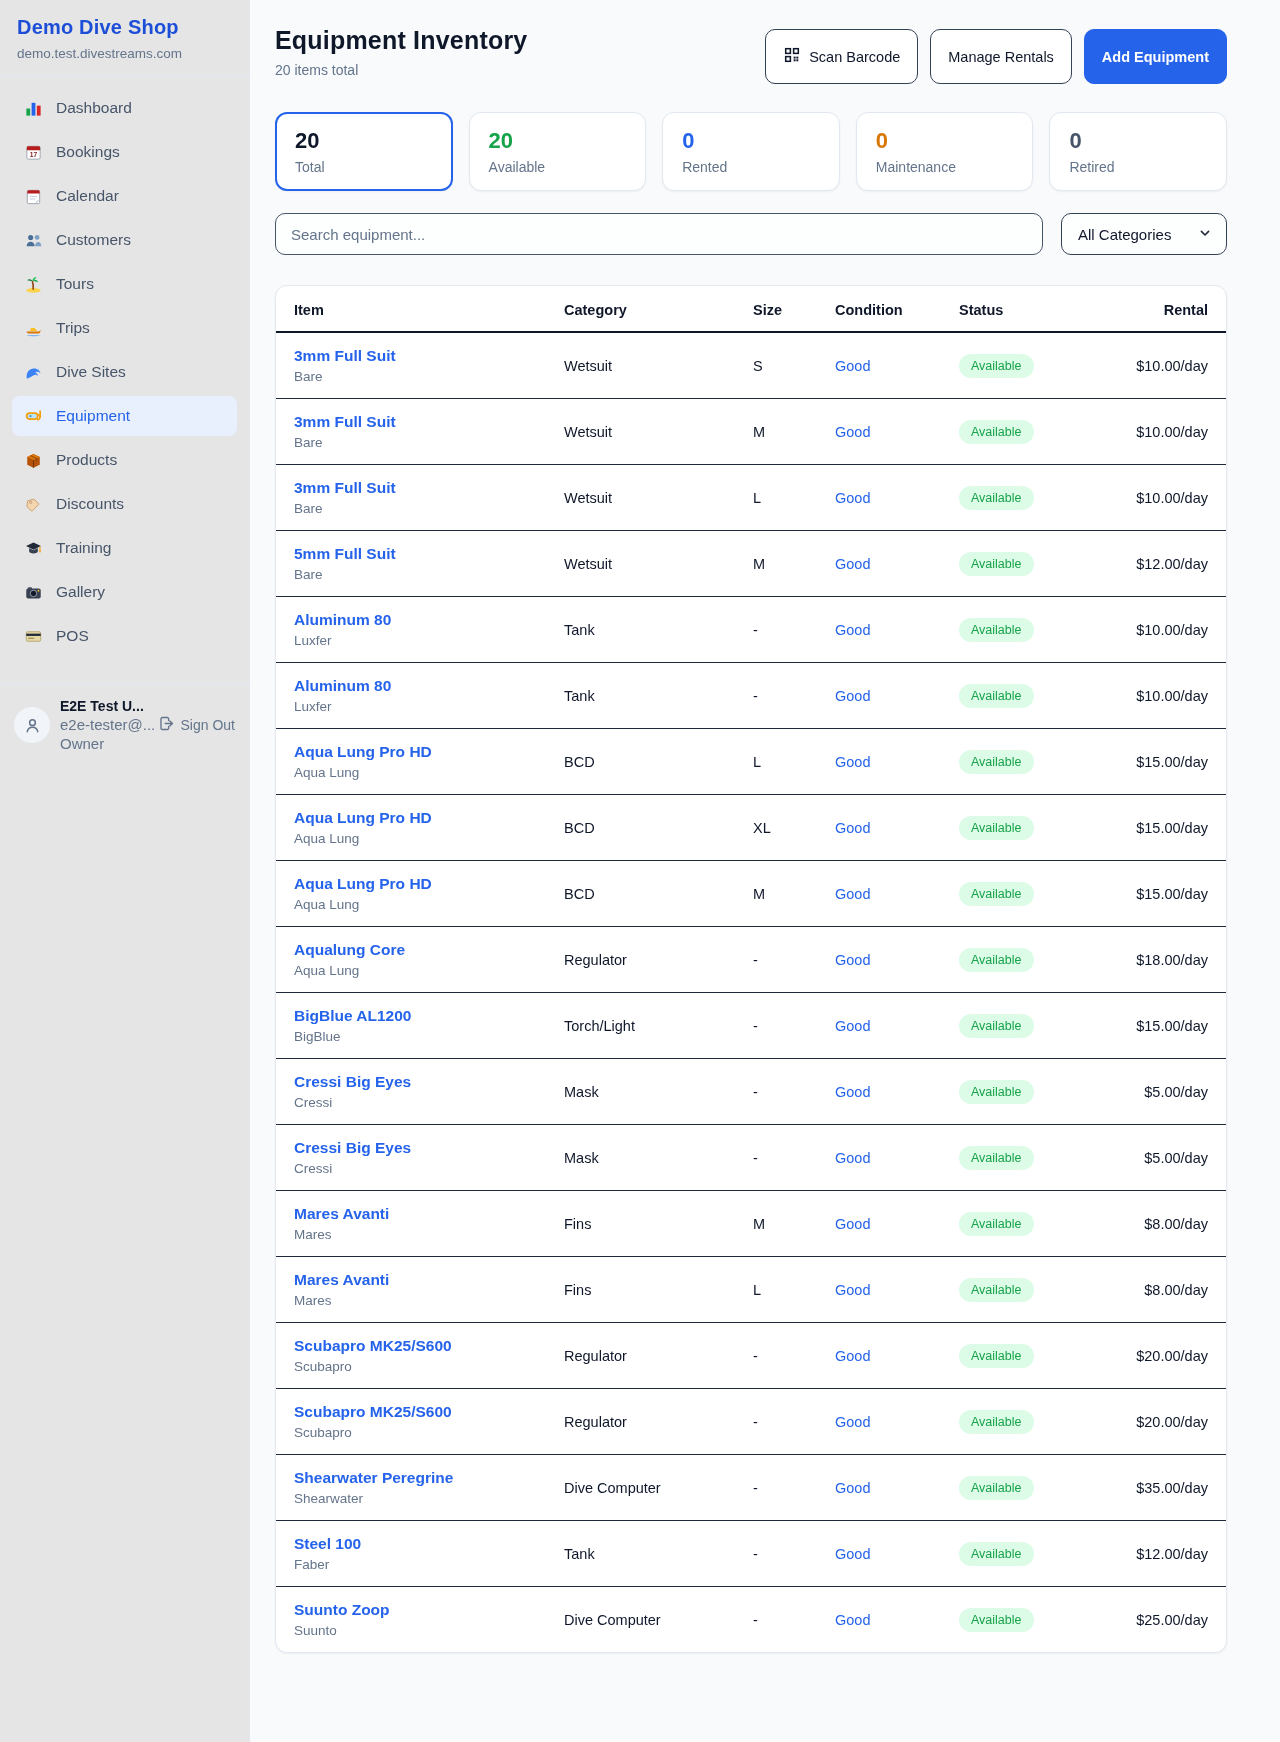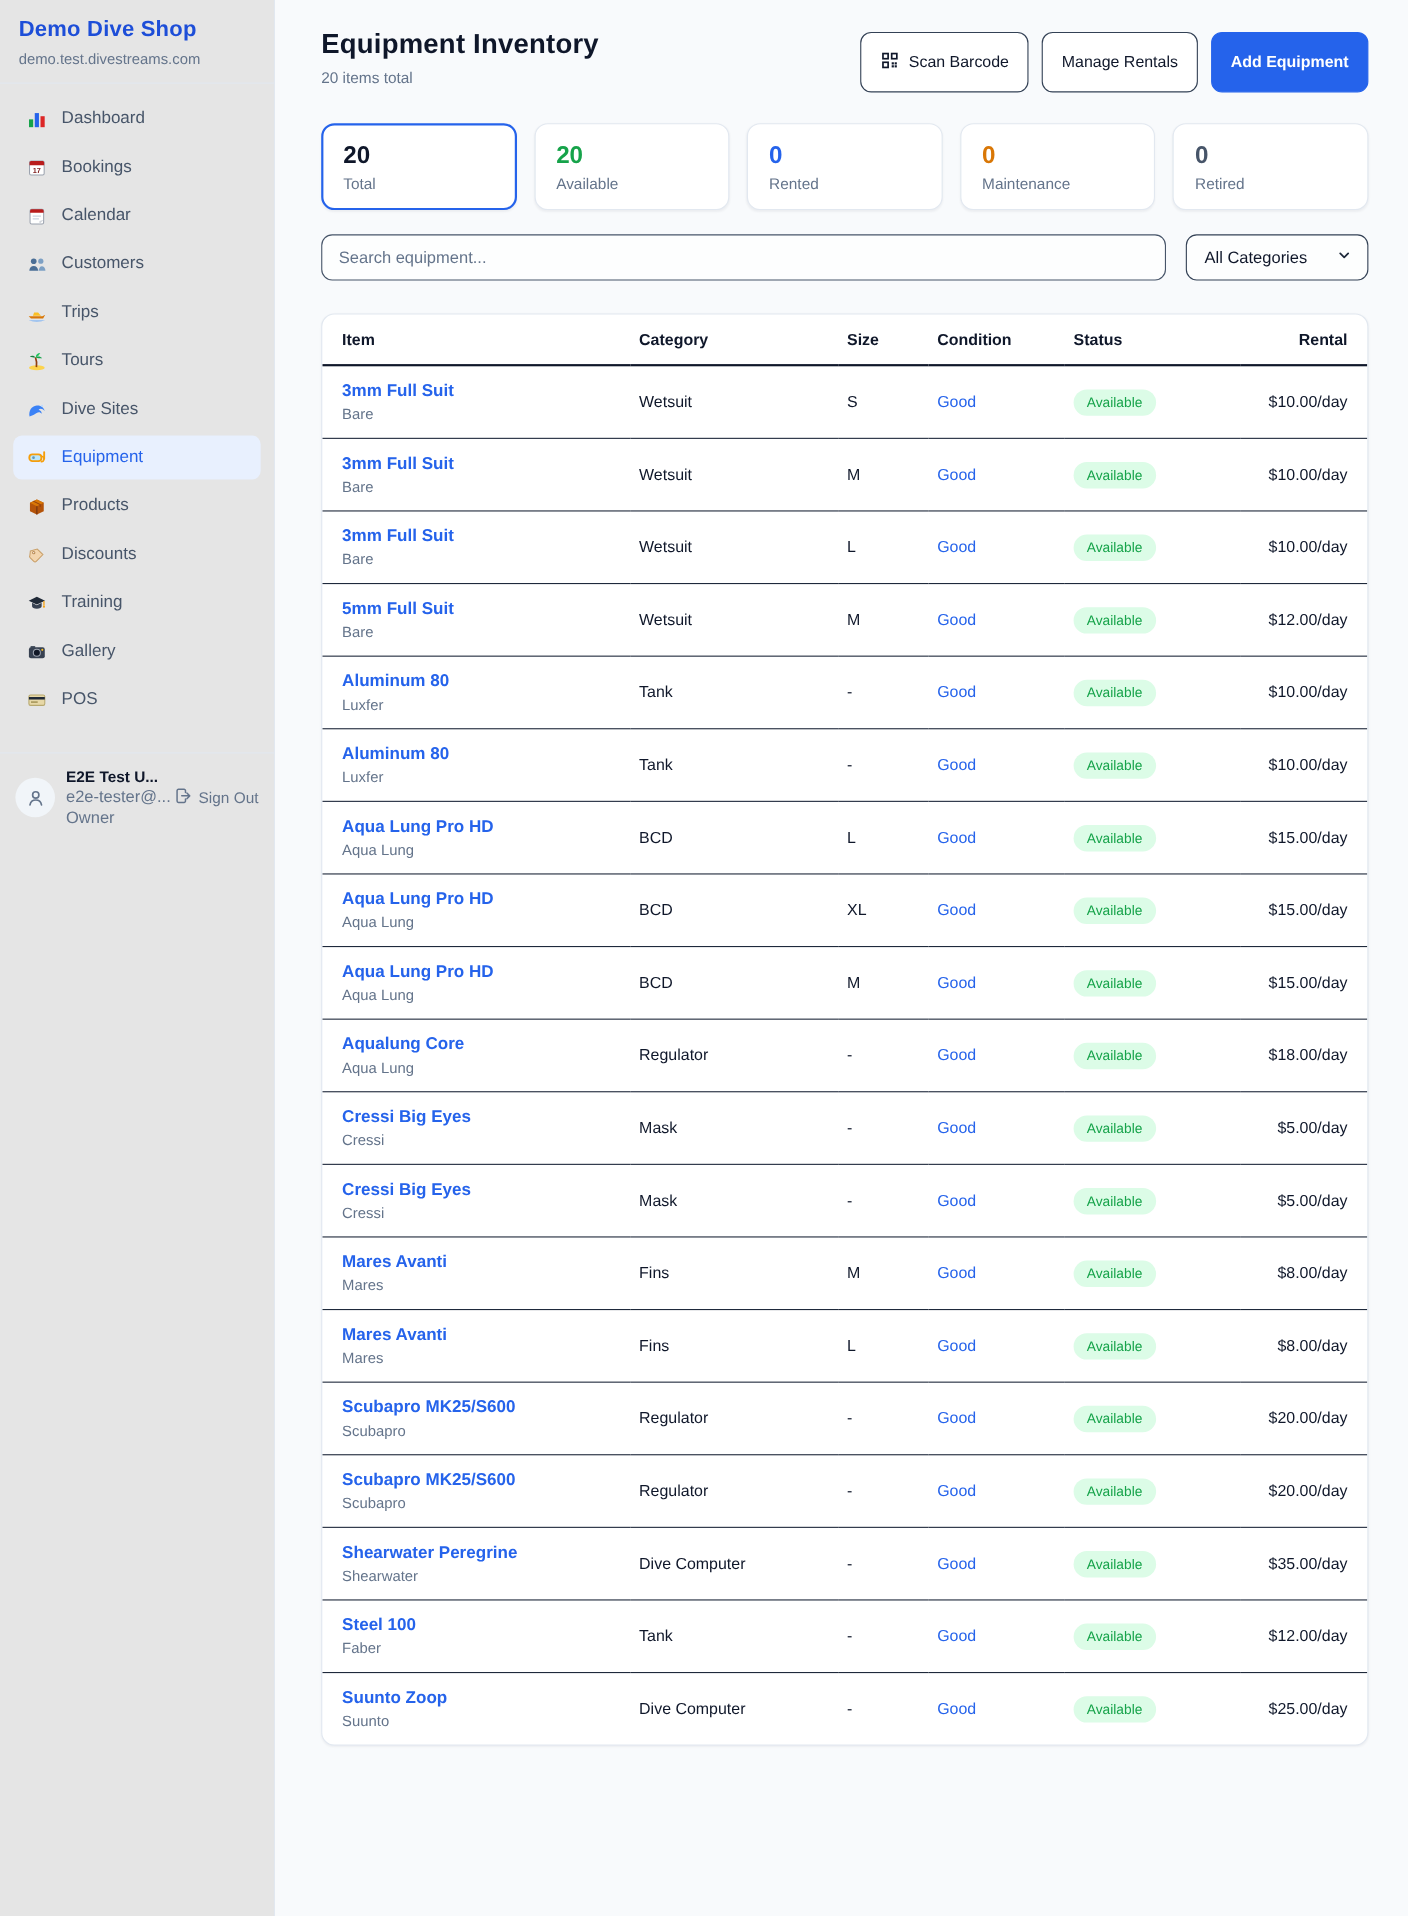--- a/index.html
+++ b/index.html
@@ -28,21 +28,21 @@
     border-top:1px solid #e2e8f0; margin-top:16px; padding:13px 14px 13px 14px;
     display:flex; align-items:center; gap:10px;
   }
   .avatar { width:36px; height:36px; border-radius:50%; background:#f1f5f9; display:flex; align-items:center; justify-content:center; flex:0 0 36px; }
   .user-info { min-width:0; flex:1; }
   .user-name { font-size:14px; font-weight:bold; color:#0f172a; white-space:nowrap; }
   .user-email, .user-role { font-size:15px; color:#64748b; margin-top:2px; white-space:nowrap; }
   .signout { display:flex; align-items:center; gap:6px; background:none; border:none;
     color:#64748b; font-size:14px; font-family:inherit; cursor:pointer; white-space:nowrap; }
   
-  .main { position:absolute; left:250px; top:0; width:1030px; padding:26px 36px 0 42px; }
+  .main { position:absolute; left:233px; top:0; width:1030px; padding:26px 36px 0 42px; }
   .page-header { display:flex; justify-content:space-between; align-items:flex-start; }
   .page-title { font-size:25px; font-weight:bold; color:#0f172a; letter-spacing:.2px; }
   .page-subtitle { font-size:14px; color:#64748b; margin-top:7px; }
   .header-actions { display:flex; gap:12px; margin-top:3px; }
   .btn {
     height:55px; padding:0 17px; border-radius:10px; background:#fff;
     border:1px solid #334155; font-size:14.5px; font-weight:500; color:#0f172a;
     font-family:inherit; cursor:pointer; display:flex; align-items:center; gap:8px;
   }
   .btn.primary { background:#2563eb; border-color:#2563eb; color:#fff; font-weight:600; }
@@ -143,38 +143,38 @@
             <path d="M2.8 16c0-3 1.9-4.7 4.2-4.7S11.2 13 11.2 16z" fill="#4a6e96"></path>
             <circle cx="13.8" cy="6.8" r="2.5" fill="#7da0c4"></circle>
             <path d="M11.6 16c.4-2.8 1.6-4.4 3.2-4.4 1.8 0 3.4 1.6 3.4 4.4z" fill="#7da0c4"></path>
           </svg>
         </span>
         <span>Customers</span>
       </div>
       <div class="nav-item">
         <span class="ico">
           <svg width="19" height="19" viewBox="0 0 20 20">
-            <path d="M6.2 12.6l1.2-3h3.8l2.8 3z" fill="#fbbf24"></path>
-            <path d="M2.2 13.2h13.2l2.6-1.4-2 3.4H4.4z" fill="#d97706"></path>
-            <path d="M2 17.2c5.2 1.4 10.8 1.4 16 0z" fill="#60a5fa"></path>
-          </svg>
-        </span>
-        <span>Trips</span>
-      </div>
-      <div class="nav-item">
-        <span class="ico">
-          <svg width="19" height="19" viewBox="0 0 20 20">
             <ellipse cx="10" cy="16.2" rx="7.5" ry="2.4" fill="#fcd34d"></ellipse>
             <path d="M9.6 15.5c.4-3.8.2-6.5-.9-9.3" stroke="#92400e" stroke-width="1.6" fill="none"></path>
             <path d="M9 6.2C7 4.2 4.8 4.1 3.2 5.6c2.4.3 4.2 1 5.8.6z" fill="#15803d"></path>
             <path d="M9 6.2c-.1-2.6 1.6-4.2 4.2-4.2-1.1 2-2.2 3.6-4.2 4.2z" fill="#22c55e"></path>
             <path d="M9 6.2c2.1-1.5 4.6-.9 6.1.9-2.6-.4-4.6-.1-6.1-.9z" fill="#16a34a"></path>
           </svg>
         </span>
         <span>Tours</span>
+      </div>
+      <div class="nav-item">
+        <span class="ico">
+          <svg width="19" height="19" viewBox="0 0 20 20">
+            <path d="M6.2 12.6l1.2-3h3.8l2.8 3z" fill="#fbbf24"></path>
+            <path d="M2.2 13.2h13.2l2.6-1.4-2 3.4H4.4z" fill="#d97706"></path>
+            <path d="M2 17.2c5.2 1.4 10.8 1.4 16 0z" fill="#60a5fa"></path>
+          </svg>
+        </span>
+        <span>Trips</span>
       </div>
       <div class="nav-item">
         <span class="ico">
           <svg width="19" height="19" viewBox="0 0 20 20">
             <path d="M3 16.5c-1-5.5 1.8-10 6.8-10.6 4-.4 7 2 7.6 5.2-1.6-2-4.1-2.6-5.7-1.2 2 .6 3.1 2.2 2.9 4-1-1.6-2.9-2-4.4-1-2.3 1.6-4.7 2.8-7.2 3.6z" fill="#3b82f6"></path>
             <circle cx="15" cy="6.2" r="1" fill="#bfdbfe"></circle>
           </svg>
         </span>
         <span>Dive Sites</span>
       </div>
@@ -443,20 +443,31 @@
               <div class="item-brand">Aqua Lung</div>
             </td>
             <td>Regulator</td>
             <td>-</td>
             <td><span class="cond-link">Good</span></td>
             <td><span class="badge">Available</span></td>
             <td class="cell-rental">$18.00/day</td>
           </tr>
           <tr>
             <td>
+              <div class="item-name">BigBlue AL1200</div>
+              <div class="item-brand">BigBlue</div>
+            </td>
+            <td>Torch/Light</td>
+            <td>-</td>
+            <td><span class="cond-link">Good</span></td>
+            <td><span class="badge">Available</span></td>
+            <td class="cell-rental">$15.00/day</td>
+          </tr>
+          <tr>
+            <td>
               <div class="item-name">Cressi Big Eyes</div>
               <div class="item-brand">Cressi</div>
             </td>
             <td>Mask</td>
             <td>-</td>
             <td><span class="cond-link">Good</span></td>
             <td><span class="badge">Available</span></td>
             <td class="cell-rental">$5.00/day</td>
           </tr>
           <tr>

